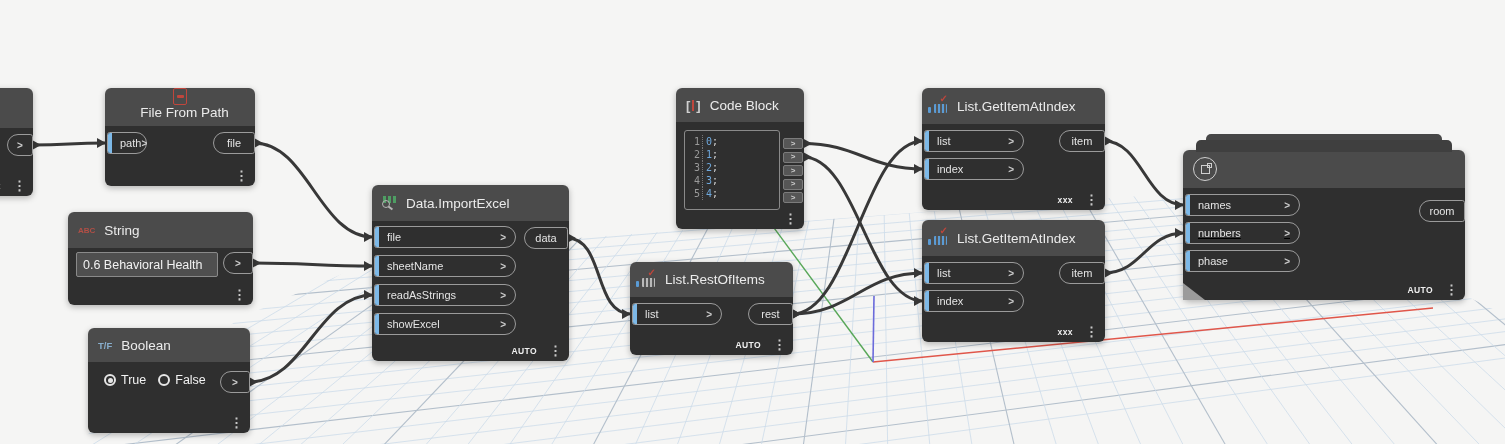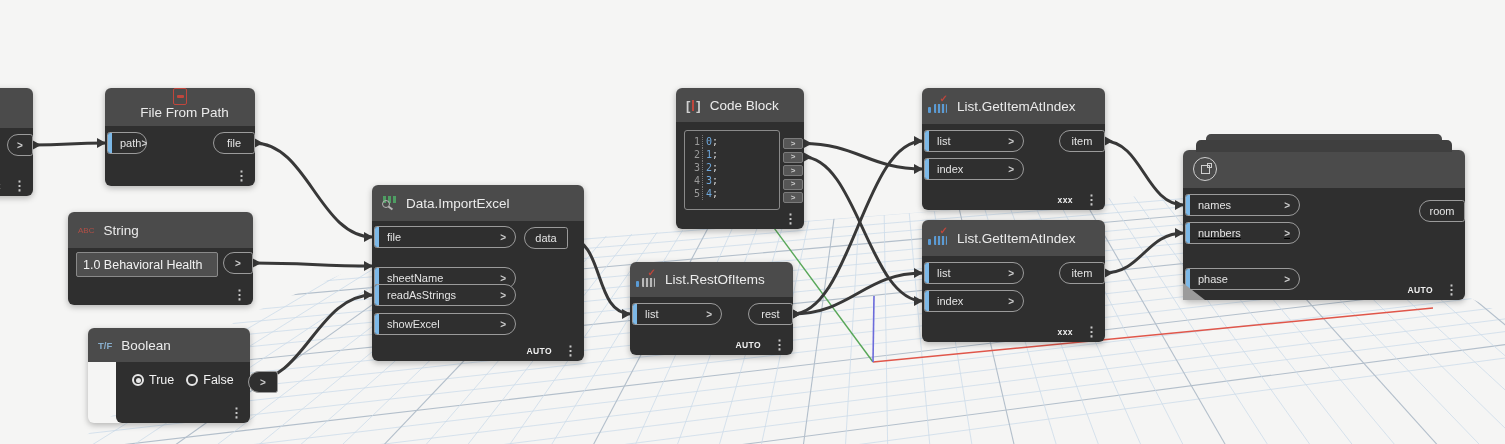--- a/index.html
+++ b/index.html
@@ -59,21 +59,21 @@
   .code-num{width:13px;text-align:right;color:#9a9a9a;margin-right:2px;}
   .code-txt{border-left:1px dotted #777;padding-left:3px;}
   .code-val{color:#6fa8dc;}
   .code-semi{color:#d2d2d2;}
 
   
   .ic{flex:0 0 auto;position:relative;}
   .ic-file{width:12px;height:15px;border:1.4px solid #c0463c;border-radius:2px;
            display:flex;align-items:center;justify-content:center;}
   .ic-file::after{content:"";width:7px;height:3px;background:#c0463c;border-radius:1px;}
-  .ic-abc{color:#b24f46;font-size:8px;font-weight:normal;letter-spacing:0;}
+  .ic-abc{color:#b24f46;font-size:8px;font-weight:bold;letter-spacing:0;}
   .ic-tf{color:#88aecd;font-size:9.5px;font-weight:bold;}
   .ic-excel{width:15px;height:15px;}
   .ic-excel .bars{position:absolute;left:1px;top:0;width:13px;height:6px;
      background-image:repeating-linear-gradient(90deg,#4e9d63 0 3px,transparent 3px 5px),
                       repeating-linear-gradient(0deg,transparent 0 1px,#2f2f2f00 0);
      border-bottom:1px solid rgba(0,0,0,0);}
   .ic-excel .lens{position:absolute;left:0;top:4px;width:8px;height:8px;border:1.6px solid #b5b5b5;
                   border-radius:50%;box-sizing:border-box;}
   .ic-excel .handle{position:absolute;left:6px;top:11px;width:5px;height:1.8px;background:#b5b5b5;
                     transform:rotate(38deg);}
@@ -244,69 +244,69 @@
             <span class="dots">⋮</span>
           </div>
         </div>
       </div>
       <div class="node" style="left: 68px; top: 212px; width: 185px;">
         <div class="n-header" style="height: 36px;">
           <span class="ic ic-abc">ABC</span>
           <span class="n-title">String</span>
         </div>
         <div class="n-body" style="height: 57px;">
-          <div class="textbox">1.0 Behavioral Health</div>
+          <div class="textbox">0.6 Behavioral Health</div>
           <div class="port port-out" style="top: 4px; left: 155px; width: 30px;">
             <span class="chev">&gt;</span>
           </div>
           <div class="n-footer">
             <span class="dots">⋮</span>
           </div>
         </div>
       </div>
       <div class="node" style="left: 88px; top: 328px; width: 162px;">
         <div class="n-header" style="height: 34px;">
           <span class="ic ic-tf">T/F</span>
           <span class="n-title">Boolean</span>
         </div>
-        <div class="n-body" style="height: 61px; margin-left: 28px;">
+        <div class="n-body" style="height: 71px;">
           <div class="radio-row">
             <span class="radio-item">
               <span class="radio sel"></span>
               <span>True</span>
             </span>
             <span class="radio-item">
               <span class="radio"></span>
               <span>False</span>
             </span>
           </div>
           <div class="port port-out" style="top: 9px; left: 132px; width: 30px;">
             <span class="chev">&gt;</span>
           </div>
           <div class="n-footer">
             <span class="dots">⋮</span>
           </div>
         </div>
       </div>
-      <div class="node" style="left: 372px; top: 185px; width: 212px;">
+      <div class="node" style="left: 372px; top: 185px; width: 197px;">
         <div class="n-header" style="height: 36px;">
           <span class="ic ic-excel">
             <span class="bars"></span>
             <span class="lens"></span>
             <span class="handle"></span>
           </span>
           <span class="n-title">Data.ImportExcel</span>
         </div>
         <div class="n-body" style="height: 140px;">
           <div class="port port-in" style="top: 5px; width: 142px;">
             <span class="blue-bar"></span>
             <span class="port-label">file</span>
             <span class="chev">&gt;</span>
           </div>
-          <div class="port port-in" style="top: 46px; width: 142px; gap: 28px;">
+          <div class="port port-in" style="top: 34px; width: 142px; gap: 28px;">
             <span class="blue-bar"></span>
             <span class="port-label">sheetName</span>
             <span class="chev">&gt;</span>
           </div>
           <div class="port port-in" style="top: 63px; width: 142px;">
             <span class="blue-bar"></span>
             <span class="port-label">readAsStrings</span>
             <span class="chev">&gt;</span>
           </div>
           <div class="port port-in" style="top: 92px; width: 142px;">
@@ -467,21 +467,21 @@
           <div class="port port-in" style="top: 6px; width: 115px;">
             <span class="blue-bar"></span>
             <span class="port-label">names</span>
             <span class="chev">&gt;</span>
           </div>
           <div class="port port-in" style="top: 34px; width: 115px; text-decoration: underline;">
             <span class="blue-bar"></span>
             <span class="port-label">numbers</span>
             <span class="chev">&gt;</span>
           </div>
-          <div class="port port-in" style="top: 80px; width: 115px;">
+          <div class="port port-in" style="top: 62px; width: 115px;">
             <span class="blue-bar"></span>
             <span class="port-label">phase</span>
             <span class="chev">&gt;</span>
           </div>
           <div class="port port-out" style="top: 12px; left: 236px; width: 46px;">
             <span class="port-label">room</span>
           </div>
           <div class="n-footer">
             <span class="lacing">AUTO</span>
             <span class="dots">⋮</span>

